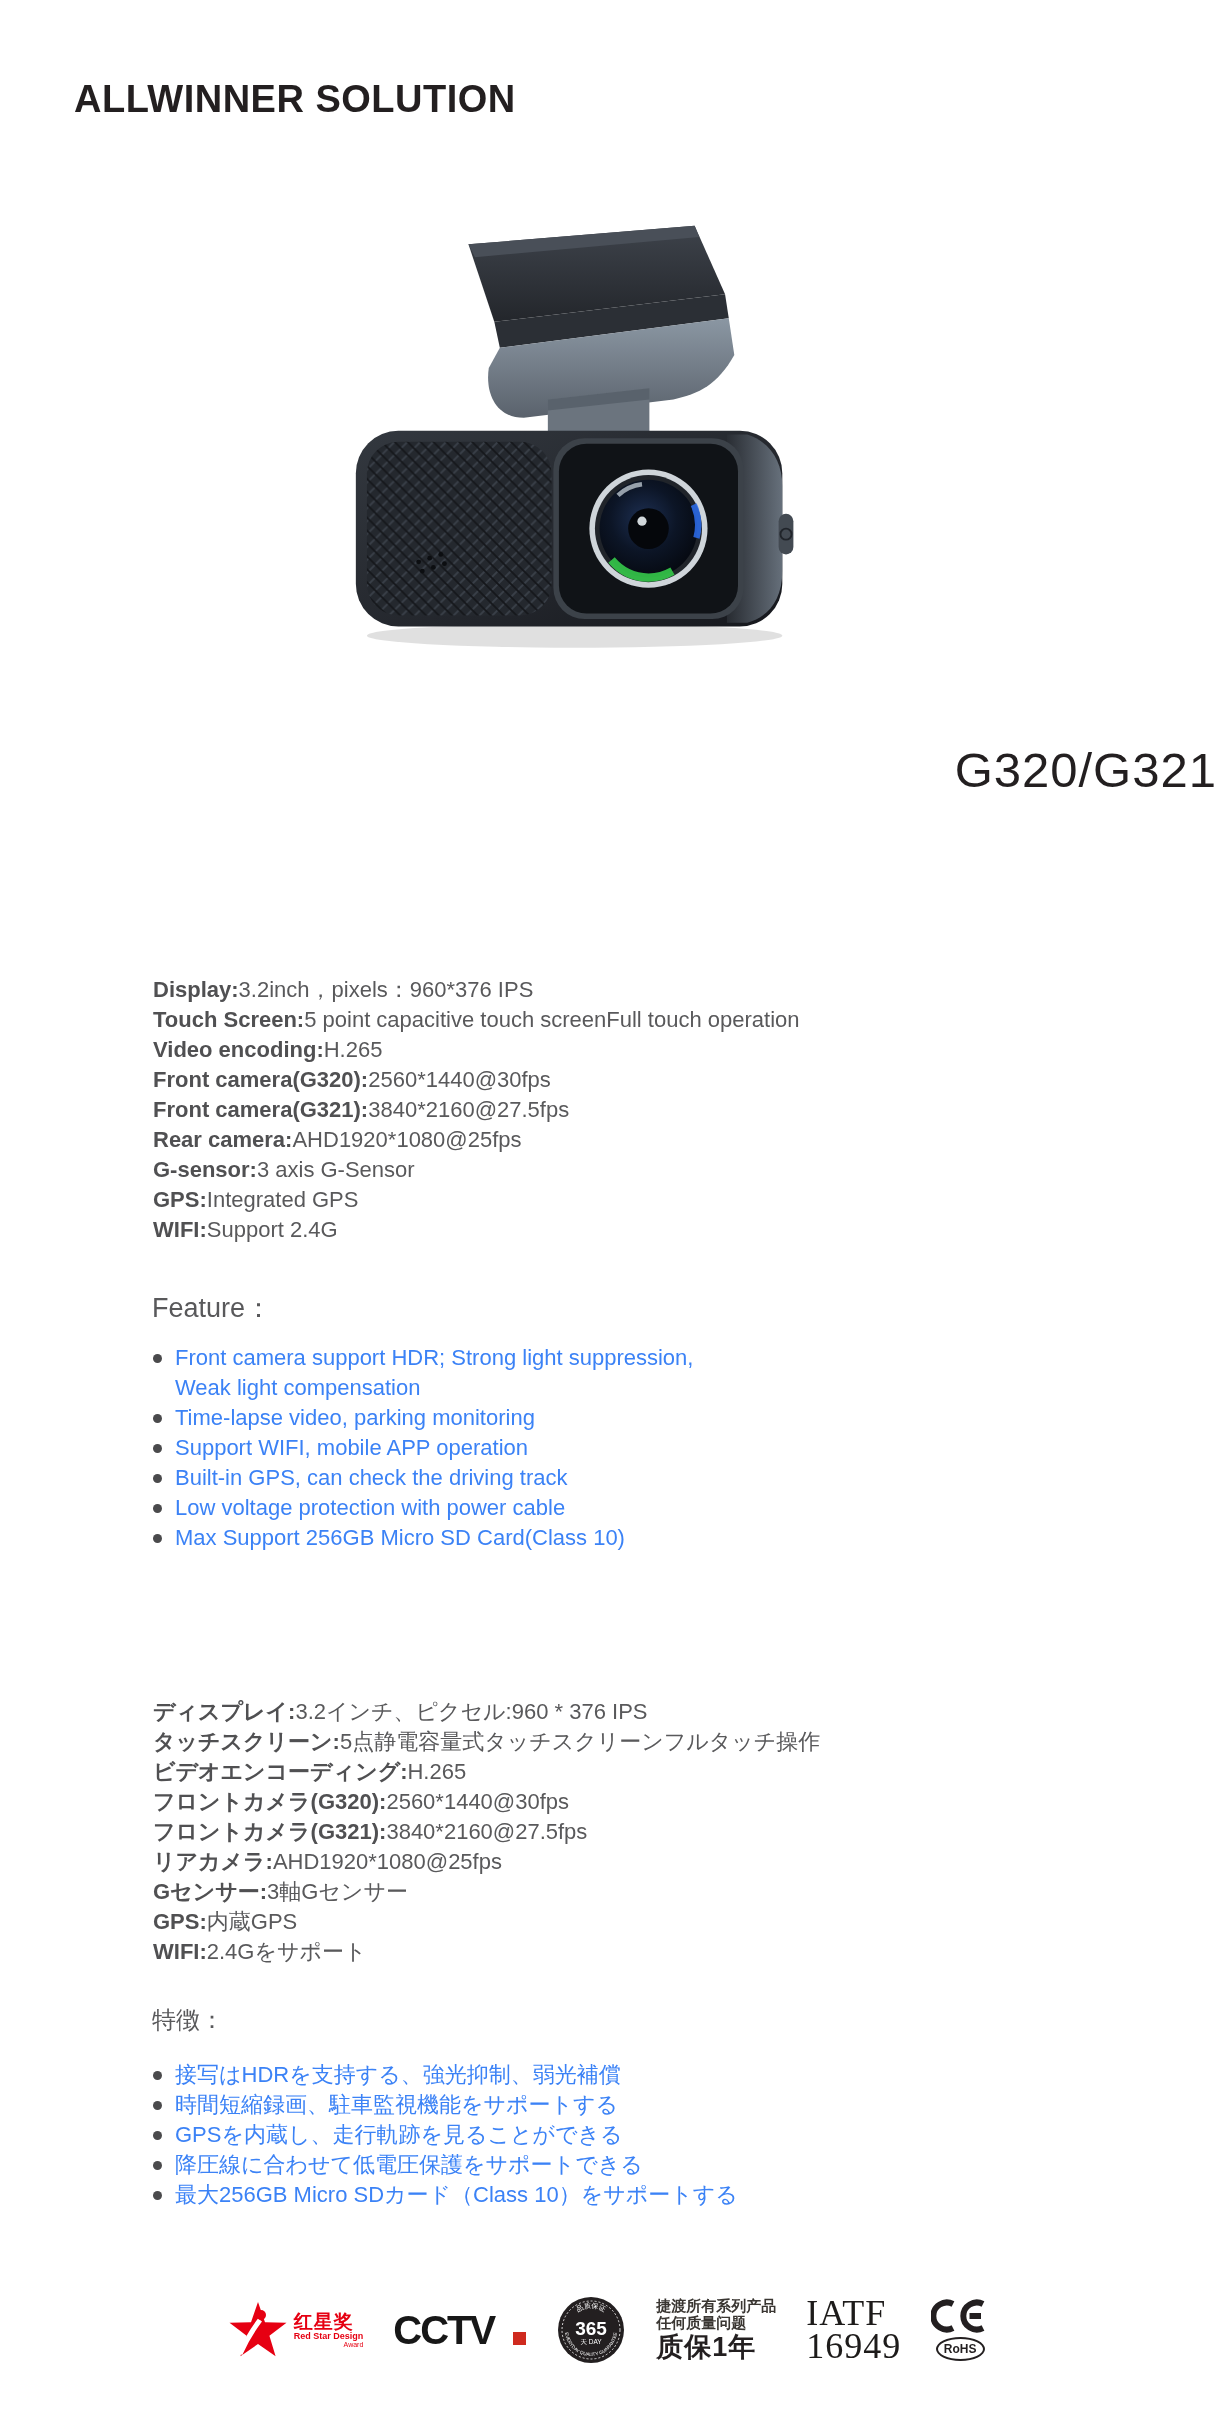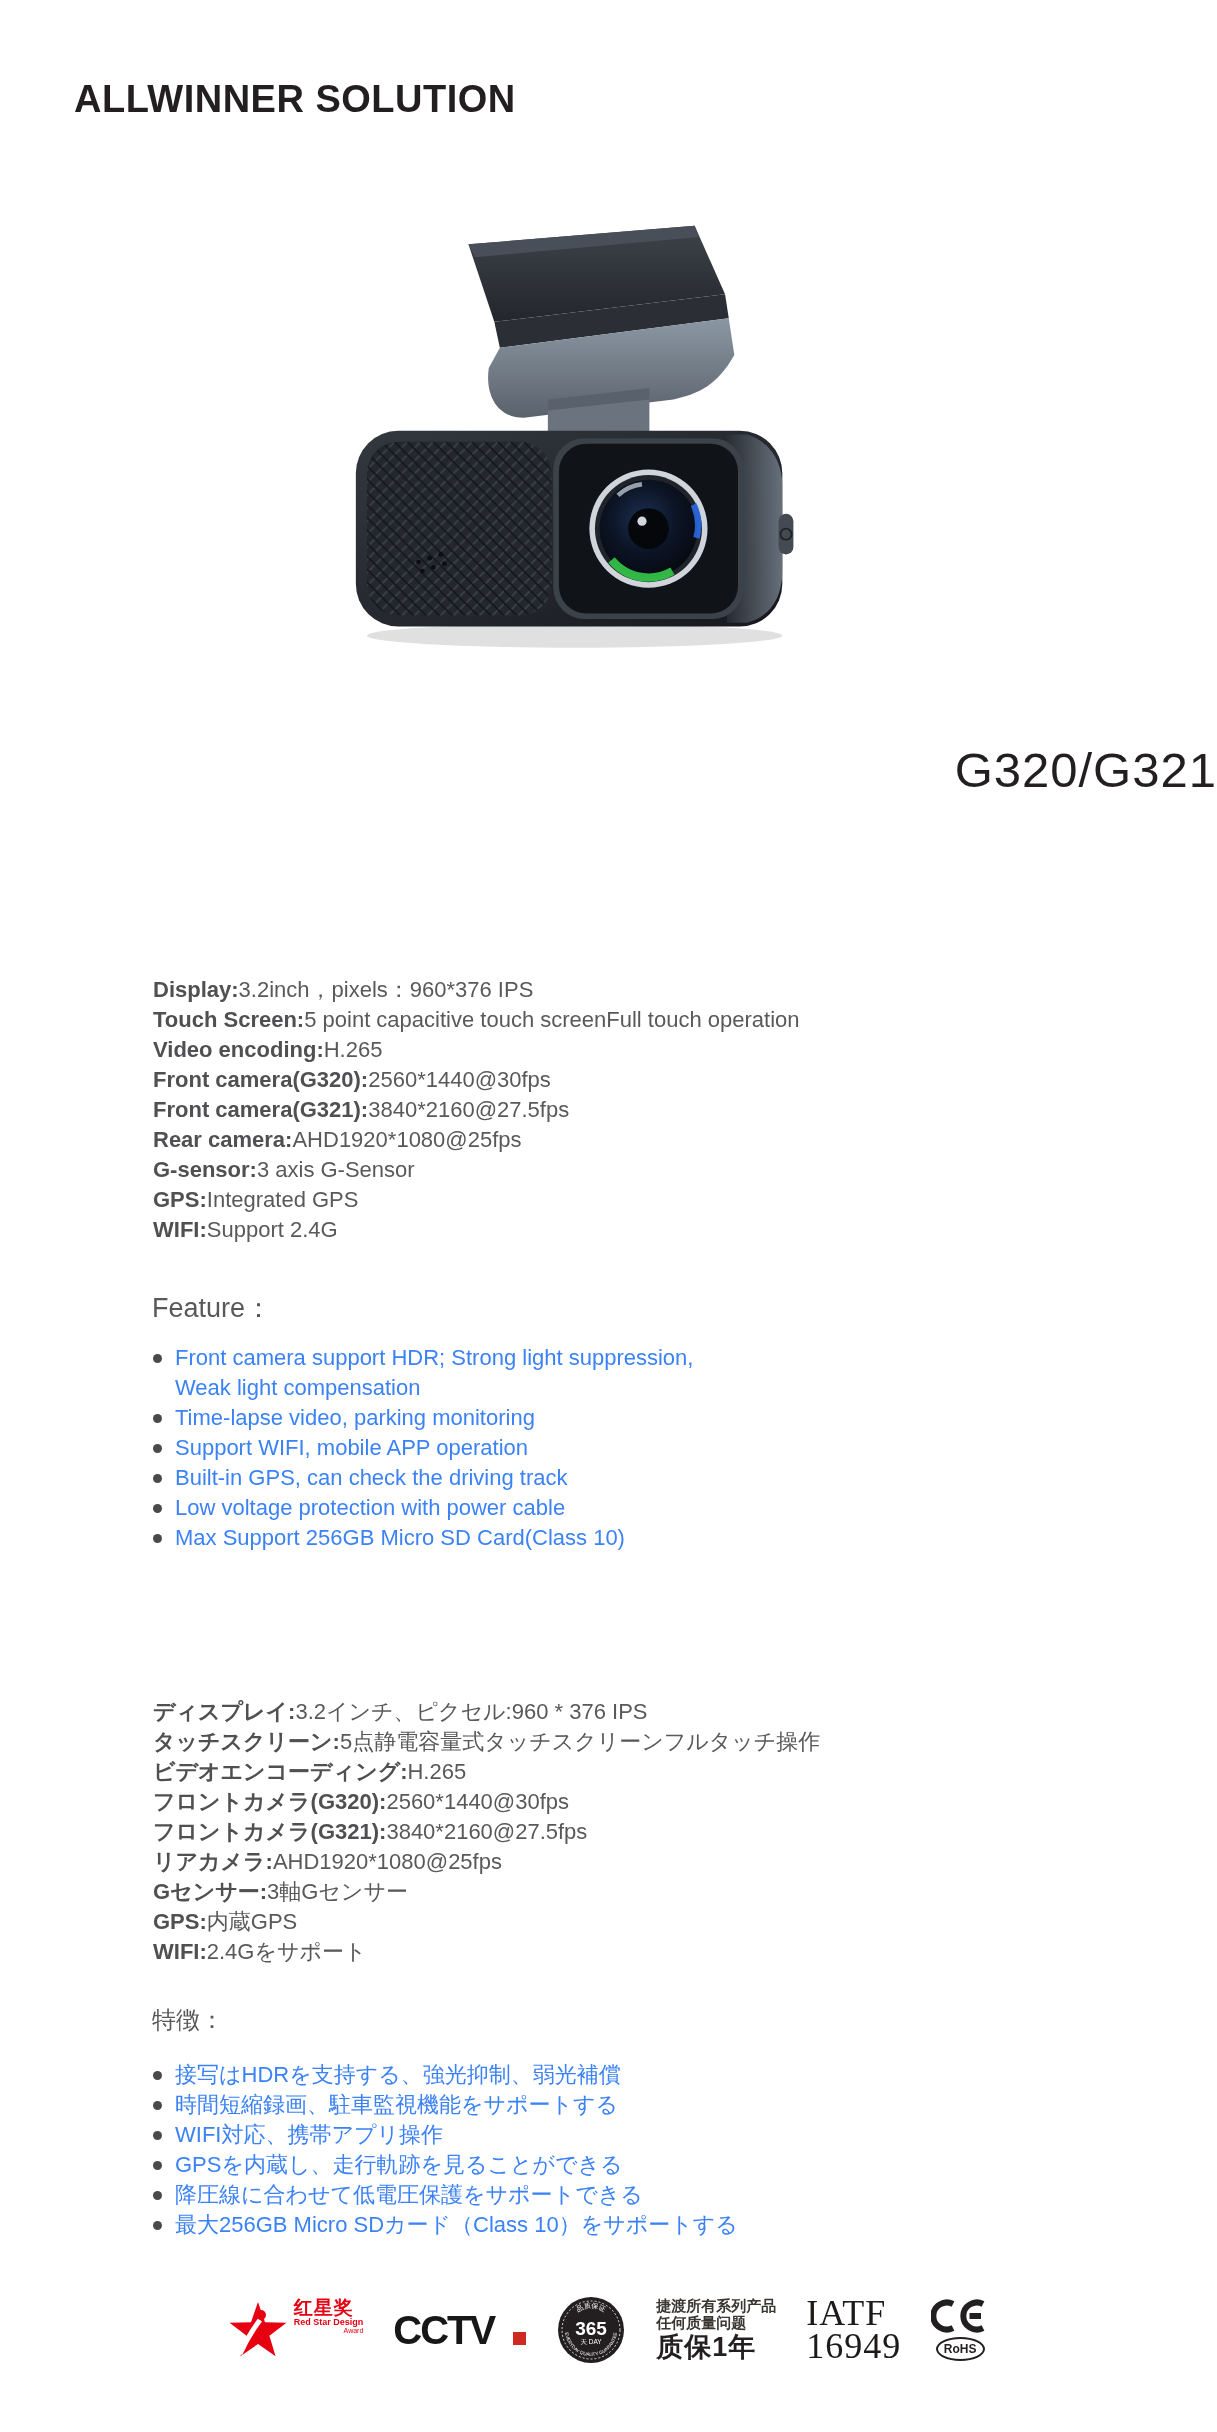--- a/index.html
+++ b/index.html
@@ -26,21 +26,21 @@
   .bullets{position:absolute;left:153px;margin:0;padding:0;list-style:none;
            font-size:22px;line-height:30px;color:#3b82f6;}
   .bullets-en{top:1343px;}
   .bullets-ja{top:2060px;}
   .bullets li{position:relative;padding-left:22px;white-space:pre-line;max-width:760px;}
   .bullets .dot{position:absolute;left:0;top:11px;width:9px;height:9px;border-radius:50%;
                 background:#4a4a4c;}
 
   .footer{position:absolute;left:0;top:2295px;width:1217px;display:flex;
           justify-content:center;align-items:center;gap:30px;}
-  .redstar{display:flex;gap:4px;}
+  .redstar{display:flex;align-items:center;gap:4px;}
   .redstar-texts{display:flex;flex-direction:column;line-height:1.05;}
   .redstar-cn{font-size:19px;font-weight:800;color:#e60012;letter-spacing:1px;}
   .redstar-en{font-size:9px;font-weight:700;color:#e60012;}
   .redstar-sub{font-size:7px;color:#e60012;align-self:flex-end;}
   .cctv{display:flex;align-items:flex-end;gap:19px;}
   .cctv-text{font-size:40px;font-weight:800;color:#171717;letter-spacing:-2px;
              font-family:"Liberation Sans",sans-serif;line-height:0.8;}
   .cctv-sq{width:13px;height:13px;background:#cf2a1f;margin-bottom:1px;}
   .warranty{display:flex;flex-direction:column;line-height:1.15;color:#3a3632;}
   .warranty-l1,.warranty-l2{font-size:15px;font-weight:700;}
@@ -174,21 +174,20 @@
     <div class="spec-row"><b>Gセンサー:</b><span>3軸Gセンサー</span></div>
     <div class="spec-row"><b>GPS:</b><span>内蔵GPS</span></div>
     <div class="spec-row"><b>WIFI:</b><span>2.4Gをサポート</span></div>
   </div>
 
   <div class="section-heading feature-heading-ja">特徴：</div>
 
   <ul class="bullets bullets-ja">
     <li><span class="dot"></span><span>接写はHDRを支持する、強光抑制、弱光補償</span></li>
     <li><span class="dot"></span><span>時間短縮録画、駐車監視機能をサポートする</span></li>
-    <li><span class="dot"></span><span>WIFI対応、携帯アプリ操作</span></li>
     <li><span class="dot"></span><span>GPSを内蔵し、走行軌跡を見ることができる</span></li>
     <li><span class="dot"></span><span>降圧線に合わせて低電圧保護をサポートできる</span></li>
     <li><span class="dot"></span><span>最大256GB Micro SDカード（Class 10）をサポートする</span></li>
   </ul>
 
   <div class="footer">
 
     <div class="redstar">
       <svg width="62" height="64" viewBox="0 0 62 64">
         <polygon points="30,4 37,24.3 58.5,24.7 41.4,37.7 47.6,58.3 30,46 12.4,58.3 18.6,37.7 1.5,24.7 23,24.3" fill="#e60012"></polygon>

